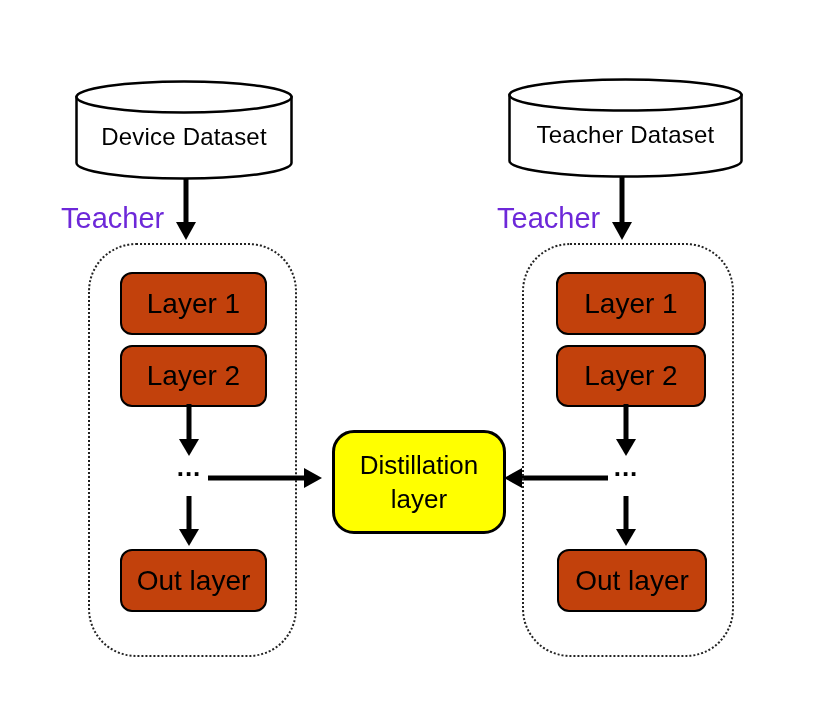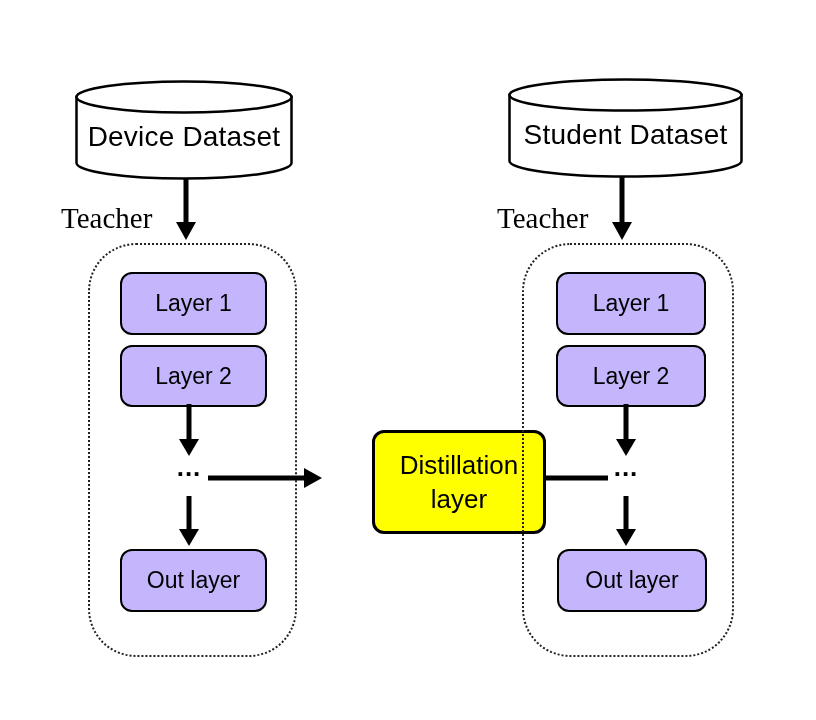--- a/index.html
+++ b/index.html
@@ -3,38 +3,38 @@
 <meta charset="utf-8">
 <style>
   html,body{margin:0;padding:0;background:#fff;}
   .canvas{
     position:relative;width:816px;height:720px;background:#fff;overflow:hidden;
     font-family:"Liberation Sans",sans-serif;color:#000;
   }
   .abs{position:absolute;}
   .cyl-label{
     position:absolute;inset:0;display:flex;align-items:center;justify-content:center;
-    padding-top:13px;font-size:28px;letter-spacing:0.2px;
+    padding-top:13px;font-size:24px;letter-spacing:0.2px;
   }
   .role-label{
-    position:absolute;font-family:Liberation Serif, serif;font-size:29px;color:#000000;
+    position:absolute;font-family:Liberation Sans, sans-serif;font-size:29px;color:#6d28d9;
     white-space:nowrap;
     text-align:right;
   }
   .dotted-box{
     position:absolute;border:2px dotted #222;border-radius:48px;background:transparent;
   }
   .node{
-    position:absolute;background:#c4b5fd;border:2.5px solid #000;border-radius:12px;
-    display:flex;align-items:center;justify-content:center;font-size:23px;
+    position:absolute;background:#c2410c;border:2.5px solid #000;border-radius:12px;
+    display:flex;align-items:center;justify-content:center;font-size:28px;
   }
   .loss-box{
-    position:absolute;border:3px solid #000;border-radius:12px;
+    position:absolute;border:3px solid #000;border-radius:22px;
     display:flex;flex-direction:column;align-items:center;justify-content:center;
-    font-size:26px;line-height:34px;text-align:center;margin-left:40px;
+    font-size:26px;line-height:34px;text-align:center;
   }
   .dots{
     position:absolute;display:flex;align-items:center;justify-content:center;
     font-size:26px;font-weight:700;letter-spacing:1px;line-height:10px;
   }
   svg{display:block;}
 </style>
 </head>
 <body>
 
@@ -88,21 +88,21 @@
   <div class="loss-box" style="left: 332px; top: 430px; width: 168px; height: 98px; background: rgb(255, 255, 0);">
     <span>Distillation</span>
     <span>layer</span>
   </div>
 
   <div class="abs" style="left:508px;top:78px;width:235px;height:100px">
     <svg width="235" height="100" viewBox="0 0 235 100">
       <path d="M 1.5 17 L 1.5 83 A 116 15.5 0 0 0 233.5 83 L 233.5 17 Z" fill="#fff" stroke="#000" stroke-width="2.5"></path>
       <ellipse cx="117.5" cy="17" rx="116" ry="15.5" fill="#fff" stroke="#000" stroke-width="2.5"></ellipse>
     </svg>
-    <div class="cyl-label">Student Dataset</div>
+    <div class="cyl-label">Teacher Dataset</div>
   </div>
 
   <svg class="abs" style="left:610px;top:176px" width="24" height="64" viewBox="0 0 24 64">
     <line x1="12" y1="0" x2="12" y2="48" stroke="#000" stroke-width="5"></line>
     <polygon points="2,46 22,46 12,64" fill="#000"></polygon>
   </svg>
 
   <div class="role-label" style="left:497px;top:202px">Teacher</div>
 
   <div class="dotted-box" style="left:522px;top:243px;width:208px;height:410px"></div>

